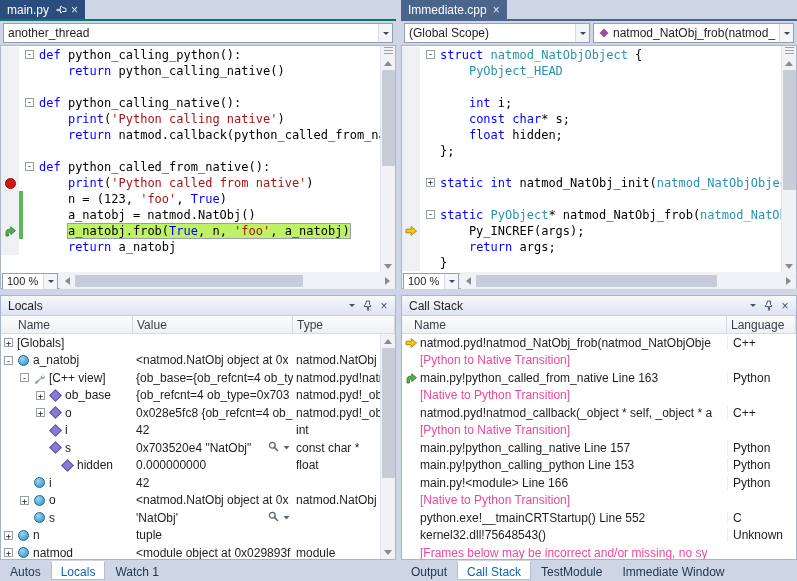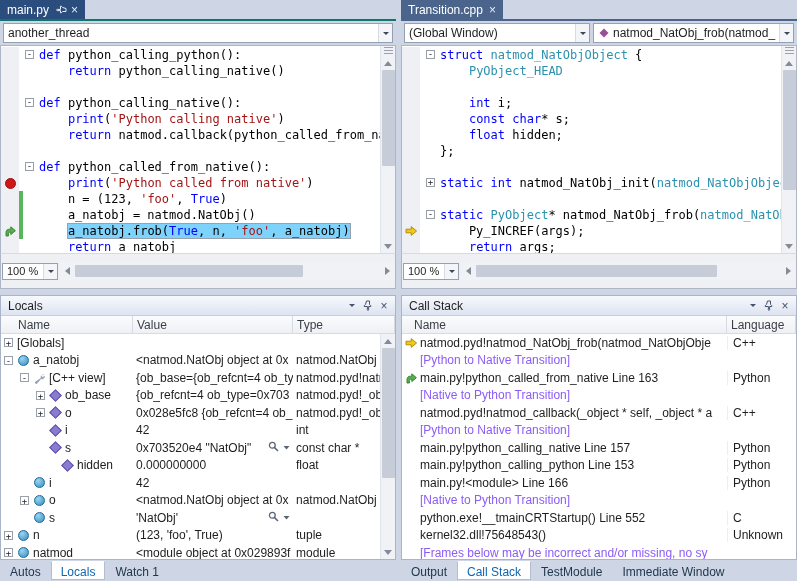--- a/index.html
+++ b/index.html
@@ -33,35 +33,35 @@
   .codewrap{flex:1;display:flex;background:#fff;border:1px solid #aeb6c6;border-bottom:none;overflow:hidden}
   .code{flex:1;overflow:hidden;font:12px/16px "DejaVu Sans Mono",monospace;padding-top:1px;background:#fff}
   .cl{display:flex;height:16px;white-space:pre;align-items:center}
   .cm{width:18px;height:16px;flex:none;background:#eef0f3;position:relative;display:flex;align-items:center;justify-content:center}
   .cc{width:4px;height:16px;flex:none}
   .cc.on{background:#5bb55b}
   .cf{width:14px;height:16px;flex:none;position:relative}
   .fb{position:absolute;left:2px;top:3px;width:9px;height:9px;border:1px solid #979ea9;background:#fff;font:9px/7px "DejaVu Sans Mono",monospace;text-align:center;color:#222}
   .ct{padding-left:2px;height:16px}
   .tk-k{color:#0000ff}.tk-s{color:#a31515}.tk-t{color:#2b91af}.tk-p{color:#000}
-  .curbox{background:#7dd3fc;outline:1px solid #98a1ae}
+  .curbox{background:#bef264;outline:1px solid #98a1ae}
   .bp{width:11px;height:11px;border-radius:50%;background:#d21616;border:1px solid #941111;display:inline-block}
 
   .vscroll{width:15px;flex:none;background:#f1f2f6;border-left:1px solid #e1e4ea;display:flex;flex-direction:column;align-items:center}
   .grip{width:9px;height:8px;margin:1px 0;background:repeating-linear-gradient(to bottom,#9aa2b0 0,#9aa2b0 1px,transparent 1px,transparent 3px);flex:none}
   .sarr{width:15px;height:14px;display:flex;align-items:center;justify-content:center;flex:none}
   .tri-u{width:0;height:0;border:4px solid transparent;border-bottom:5px solid #848b98;margin-top:-4px}
   .tri-d{width:0;height:0;border:4px solid transparent;border-top:5px solid #848b98;margin-bottom:-4px}
   .tri-l{width:0;height:0;border:4px solid transparent;border-right:5px solid #848b98;margin-left:-4px}
   .tri-r{width:0;height:0;border:4px solid transparent;border-left:5px solid #848b98;margin-right:-4px}
   .vthumb{width:13px;background:#c7ccd9;border-radius:1px;flex:none}
   .spacer{flex:1}
   .botarr{margin-top:auto}
 
-  .ebottom{height:36px;display:flex;align-items:center;background:#eef0f4;border:1px solid #aeb6c6;border-top:1px solid #d6dae2;gap:2px;padding-left:1px}
+  .ebottom{height:16px;display:flex;align-items:center;background:#eef0f4;border:1px solid #aeb6c6;border-top:1px solid #d6dae2;gap:2px;padding-left:1px}
   .combo.zoom{width:56px;height:17px;font-size:11px}
   .hscroll{flex:1;height:18px;display:flex;align-items:center;background:#f1f2f6}
   .hthumb{height:12px;background:#c7ccd9;border-radius:1px}
 
   
   .hsplit{height:6px}
   .bottom{display:flex;height:286px}
   .pcol{width:396px;display:flex;flex-direction:column}
   .pane-main{flex:1;display:flex;flex-direction:column;border:1px solid #a9b4c8;background:#fff;overflow:hidden}
   .pane-title{height:20px;flex:none;display:flex;align-items:center;background:linear-gradient(#f7f9fd,#dde3f0);border-bottom:1px solid #c6cfdf;padding:0 3px 0 7px}
@@ -83,21 +83,21 @@
   .c-type{flex:1;overflow:hidden;white-space:nowrap;padding-left:3px}
   .exp{width:9px;height:9px;flex:none;border:1px solid #99a0ab;background:#fff;font:9px/8px "DejaVu Sans Mono",monospace;text-align:center;color:#222;margin-right:4px}
   .expsp{width:13px;flex:none}
   .ic{width:13px;height:13px;flex:none;margin-right:3px;position:relative;display:inline-flex;align-items:center;justify-content:center}
   .ic.python-object::before{content:"";width:9px;height:9px;border-radius:50%;background:radial-gradient(circle at 35% 30%,#9fd4ef,#2f8fc4);border:1px solid #1f6a96}
   .ic.cpp-field::before{content:"";width:7px;height:7px;background:#8a7ad0;border:1px solid #5e4fa8;transform:rotate(45deg)}
   .vicons{margin-left:auto;display:flex;align-items:center;gap:3px;padding-right:2px;flex:none}
   .cs-ic{width:18px;flex:none;display:flex;align-items:center;justify-content:center}
   .cs-name{width:307px;flex:none;overflow:hidden;white-space:nowrap}
   .cs-lang{flex:1;overflow:hidden;white-space:nowrap;padding-left:5px;border-left:1px solid #eceef2}
-  .gray{color:#8b5cf6}
+  .gray{color:#ec4899}
 
   .btabs{height:21px;flex:none;display:flex;background:#ced6e6;align-items:center}
   .btab{padding:3px 9px 0 9px;color:#20374e;cursor:default;border:1px solid transparent}
   .btab.active{background:#fff;color:#0d66b0;border:1px solid #b4bdce;border-top-color:#fff}
 </style>
 </head>
 <body>
 
 <div id="app">
 
@@ -171,27 +171,27 @@
             </div>
         </div>
       </div>
     </section>
 
     <div class="gsplit"></div>
 
     <section class="egroup">
       <div class="tabstrip unfocus">
         <div class="dtab unfocus">
-          <span>Transition.cpp</span>
+          <span>Immediate.cpp</span>
           <span class="xx"></span>
         </div>
       </div>
       <div class="navbar">
         <div class="combo half1">
-          <span class="ctext">(Global Window)</span>
+          <span class="ctext">(Global Scope)</span>
           <span class="cbtn">
               <i class="dd"></i>
             </span>
         </div>
         <div class="combo half2">
           <span class="m-ic"></span>
           <span class="ctext">natmod_NatObj_frob(natmod_</span>
           <span class="cbtn">
               <i class="dd"></i>
             </span>
@@ -415,23 +415,20 @@
                   </span>
                 </div>
                 <div class="c-type"><span></span></div>
               </div>
               <div class="grow">
                 <div class="c-name" style="padding-left: 3px;">
                   <span class="exp">+</span>
                   <span class="ic python-object"></span>
                   <span>n</span>
                 </div>
-                <div class="c-val">
-                  <span>(123, 'foo', True)</span>
-                </div>
                 <div class="c-type"><span>tuple</span></div>
               </div>
               <div class="grow">
                 <div class="c-name" style="padding-left: 3px;">
                   <span class="exp">+</span>
                   <span class="ic python-object"></span>
                   <span>natmod</span>
                 </div>
                 <div class="c-val">
                   <span>&lt;module object at 0x029893f</span>

